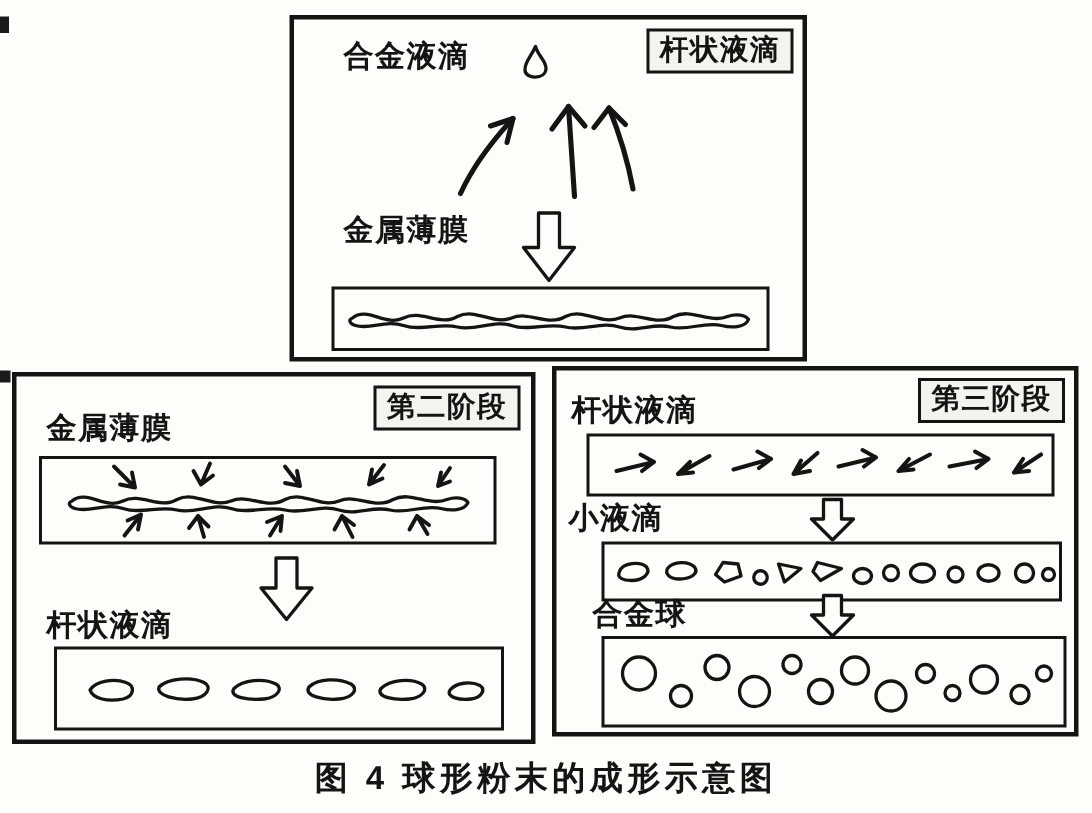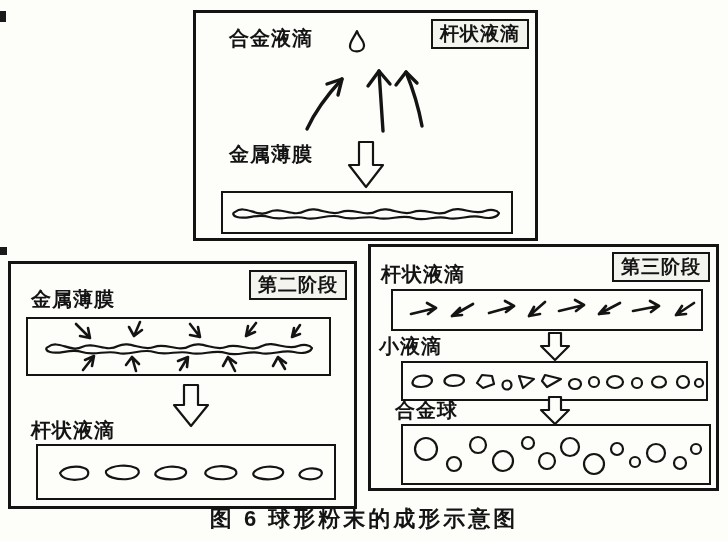--- a/index.html
+++ b/index.html
@@ -3,21 +3,21 @@
 <meta charset="utf-8">
 <style>
   html,body{margin:0;padding:0;}
   body{
     width:728px;height:542px;position:relative;overflow:hidden;
     background:#fdfdfa;color:#141414;
     font-family:"Liberation Sans","DejaVu Sans",sans-serif;
   }
   .panel{position:absolute;border:3px solid #141414;background:#fdfdfa;box-sizing:border-box;}
   #panel1{left:193px;top:10px;width:345px;height:231px;}
-  #panel2{left:8px;top:248px;width:349px;height:248px;margin-top:13px;}
+  #panel2{left:8px;top:248px;width:349px;height:248px;}
   #panel3{left:368px;top:244px;width:351px;height:247px;}
   .badge{
     position:absolute;border:2px solid #141414;background:#f4f4ef;
     padding:1px 7px;font-size:19px;font-weight:700;letter-spacing:1px;line-height:1.25;
   }
   .lbl{position:absolute;font-size:20px;font-weight:700;letter-spacing:1px;white-space:nowrap;line-height:1.1;}
   .ibox{position:absolute;border:2px solid #141414;background:#fdfdfa;box-sizing:border-box;}
   svg.draw{position:absolute;overflow:visible;display:block;}
   .ink{fill:none;stroke:#141414;stroke-linecap:round;stroke-linejoin:round;}
   .shape{fill:#fdfdfa;stroke:#141414;stroke-width:2.2;stroke-linejoin:round;}
@@ -181,15 +181,15 @@
         <circle class="shape" cx="191" cy="38" r="10"></circle>
         <circle class="shape" cx="214" cy="23" r="6"></circle>
         <circle class="shape" cx="232" cy="36" r="5"></circle>
         <circle class="shape" cx="253" cy="27" r="9"></circle>
         <circle class="shape" cx="277" cy="37" r="6"></circle>
         <circle class="shape" cx="293" cy="23" r="5"></circle>
       </svg>
     </div>
   </div>
 
-  <div id="caption">图 6  球形粉末的成形示意图</div>
+  <div id="caption">图 4  球形粉末的成形示意图</div>
 
 </div>
 
 </body></html>

